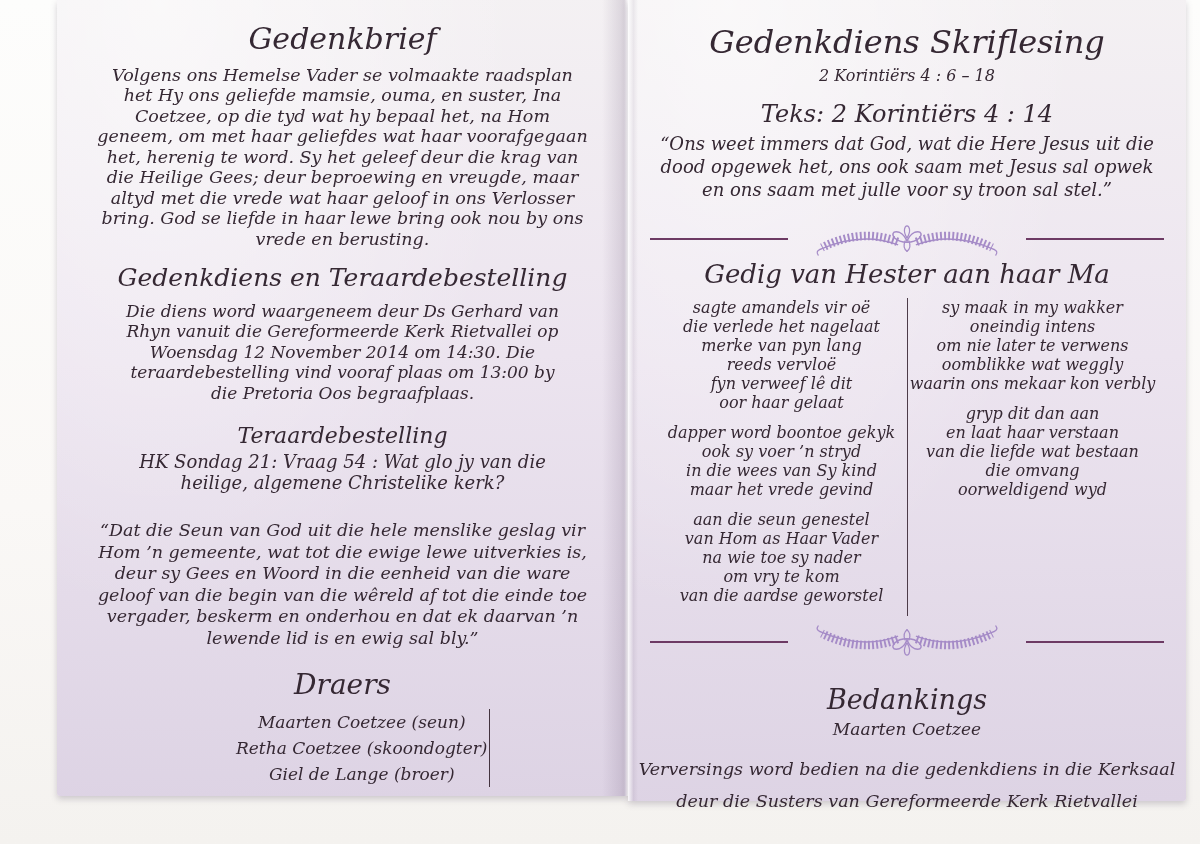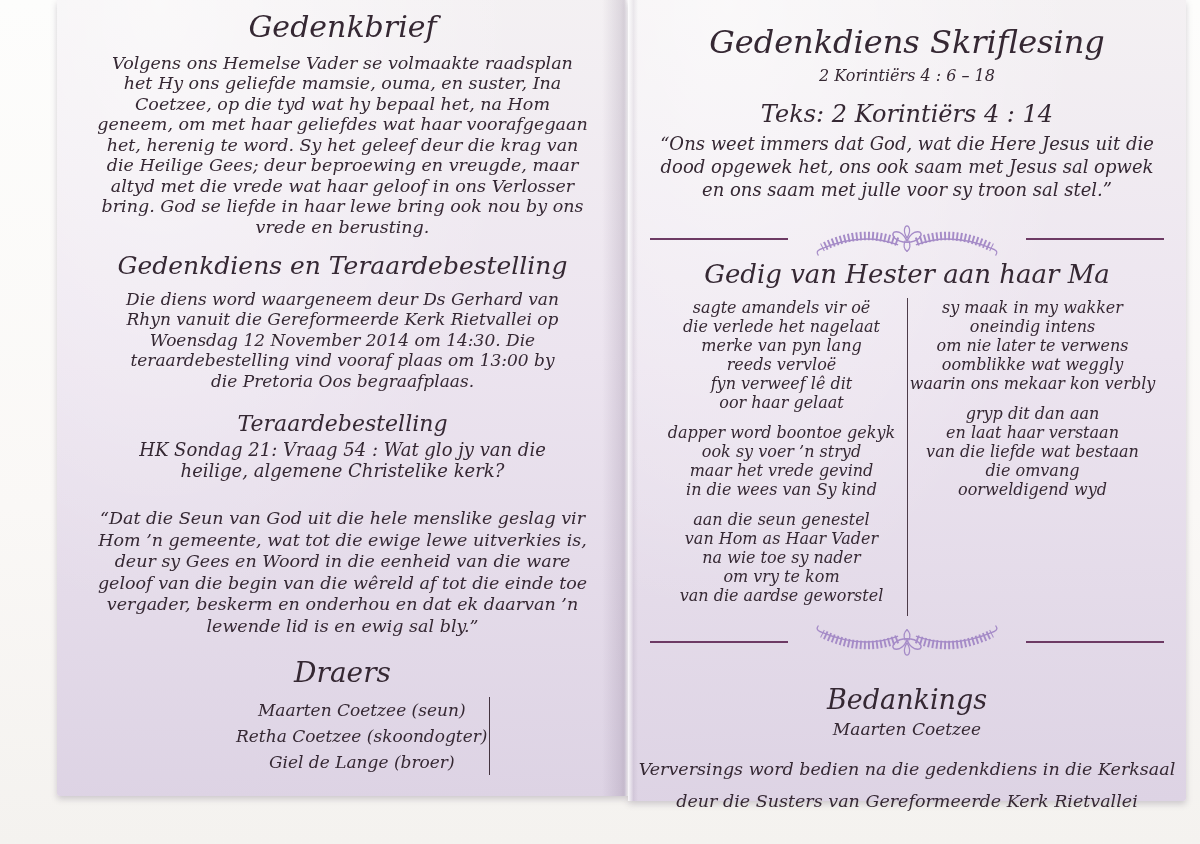--- a/index.html
+++ b/index.html
@@ -26,21 +26,21 @@
     content:"";position:absolute;top:0;right:0;width:26px;height:100%;
     background:linear-gradient(to right, rgba(110,92,122,0) 0%, rgba(110,92,122,0.20) 85%, rgba(255,255,255,0.9) 100%);
     pointer-events:none;
   }
   .page-right::before{
     content:"";position:absolute;top:0;left:0;width:10px;height:100%;
     background:linear-gradient(to right, rgba(255,255,255,0.85), rgba(110,92,122,0.10) 55%, rgba(110,92,122,0) 100%);
     pointer-events:none;
   }
   h1,h2,h3,p{margin:0;font-weight:normal;}
-  h1.doc-title{font-size:30px;line-height:1.15;padding-top:10px;}
+  h1.doc-title{font-size:30px;line-height:1.15;padding-top:22px;}
   .page-right h1.doc-title{font-size:32px;padding-top:24px;}
   .lead{font-size:17.5px;line-height:20.5px;max-width:492px;margin:8px auto 0;}
   h2.section{font-size:25px;line-height:1.1;margin-top:15px;}
   .service-info{font-size:17px;line-height:20.5px;max-width:452px;margin:9px auto 0;}
   h3.subsection{font-size:22px;line-height:1.1;margin-top:21px;}
   .question{font-size:18px;line-height:21px;max-width:478px;margin:3px auto 0;}
   .creed-quote{font-size:17.5px;line-height:21.5px;max-width:508px;margin:27px auto 0;}
   h2.draers-title{font-size:28px;margin-top:19px;}
   .cols{display:flex;justify-content:center;align-items:stretch;margin-top:8px;padding-left:40px;}
   .vrule{width:1.5px;background:#43333f;align-self:stretch;}
@@ -121,22 +121,22 @@
               <div>sagte amandels vir oë</div>
               <div>die verlede het nagelaat</div>
               <div>merke van pyn lang</div>
               <div>reeds vervloë</div>
               <div>fyn verweef lê dit</div>
               <div>oor haar gelaat</div>
             </div>
             <div class="stanza">
               <div>dapper word boontoe gekyk</div>
               <div>ook sy voer ’n stryd</div>
+              <div>in die wees van Sy kind</div>
               <div>maar het vrede gevind</div>
-              <div>in die wees van Sy kind</div>
             </div>
             <div class="stanza">
               <div>aan die seun genestel</div>
               <div>van Hom as Haar Vader</div>
               <div>na wie toe sy nader</div>
               <div>om vry te kom</div>
               <div>van die aardse geworstel</div>
             </div>
           </div>
         <div class="poem-rule"></div>

